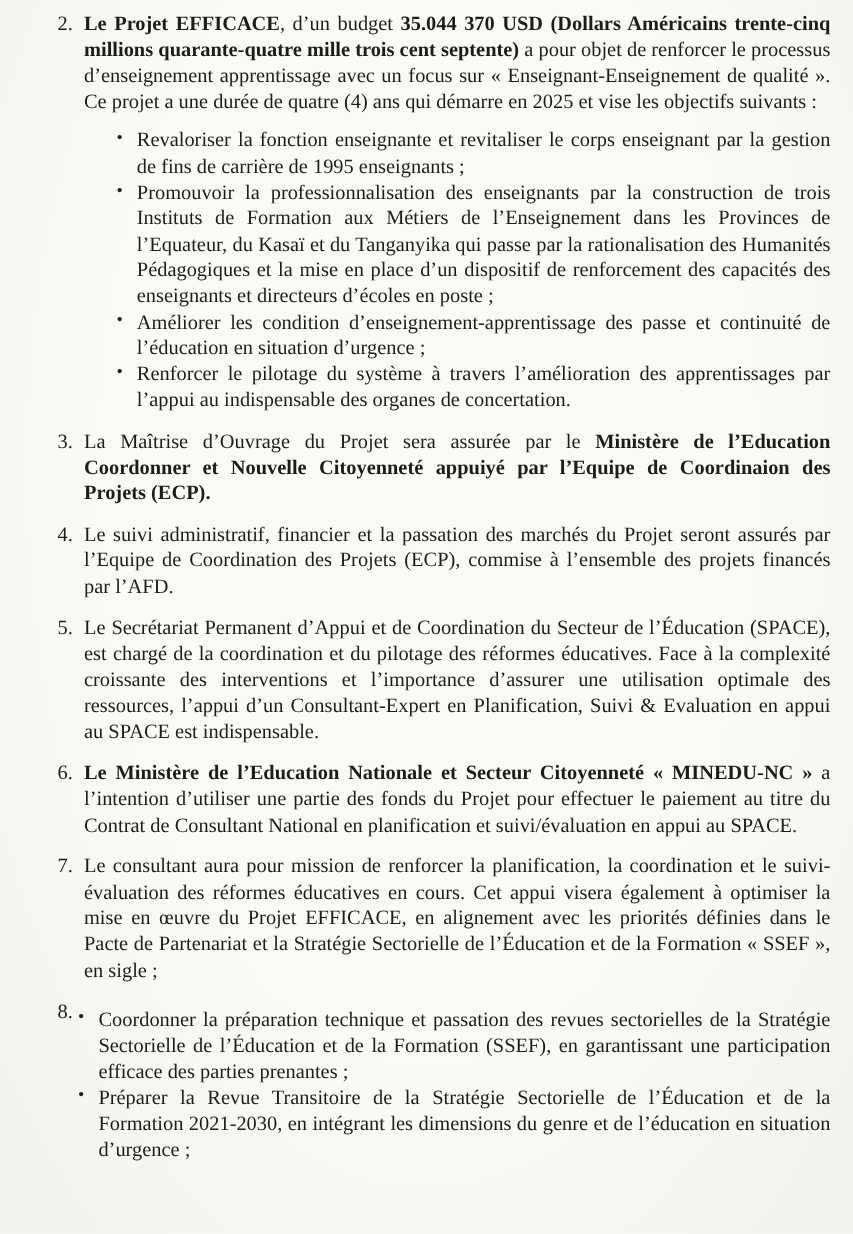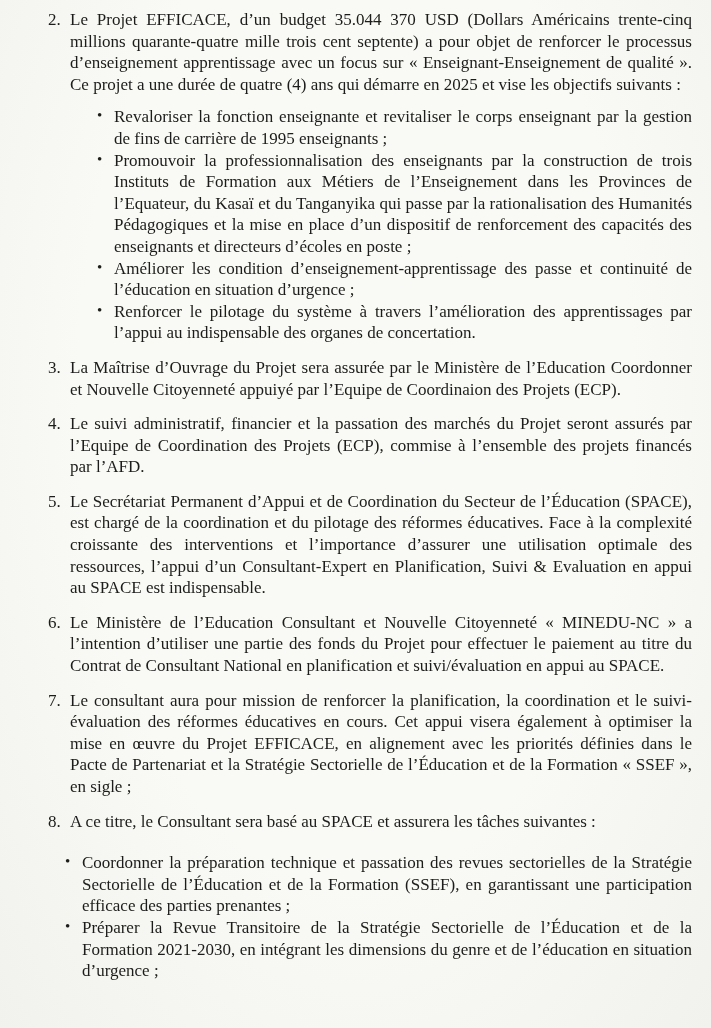--- a/index.html
+++ b/index.html
@@ -43,38 +43,38 @@
     position: relative;
     padding-left: 19px;
     text-align: justify;
   }
   .bullet-item .glyph {
     position: absolute;
     left: 2px;
     top: -1px;
     font-size: 15px;
   }
-  b { font-weight: 400; }
+  b { font-weight: 700; }
 </style>
 </head>
 <body>
 
 <div class="page">
   <div class="content">
       <div class="num-item"><span class="num">2.</span><span class="body"><b>Le Projet EFFICACE</b><span>, d’un budget </span><b>35.044 370 USD (Dollars  Américains trente-cinq millions quarante-quatre mille trois cent septente)</b><span> a pour objet de renforcer le processus d’enseignement apprentissage avec un focus sur « Enseignant-Enseignement de qualité ». Ce projet a une durée de quatre (4) ans qui démarre en 2025 et vise les objectifs suivants :</span></span></div>
       <div class="bullets bullets-inner">
         <div class="bullet-item"><span class="glyph">•</span><span>Revaloriser la fonction enseignante et revitaliser le corps enseignant par la gestion de fins de carrière de 1995 enseignants ;</span></div>
         <div class="bullet-item"><span class="glyph">•</span><span>Promouvoir la professionnalisation des enseignants par la construction de trois Instituts de Formation aux Métiers de l’Enseignement dans les Provinces de l’Equateur, du Kasaï et du Tanganyika qui passe par la rationalisation des Humanités Pédagogiques et la mise en place d’un dispositif de renforcement des capacités des enseignants et directeurs d’écoles en poste ;</span></div>
         <div class="bullet-item"><span class="glyph">•</span><span>Améliorer les condition d’enseignement-apprentissage des passe et continuité de l’éducation en situation d’urgence ;</span></div>
         <div class="bullet-item"><span class="glyph">•</span><span>Renforcer le pilotage du système à travers l’amélioration des apprentissages par l’appui au indispensable des organes de concertation.</span></div>
       </div>
       <div class="num-item"><span class="num">3.</span><span class="body"><span>La Maîtrise d’Ouvrage du Projet sera assurée par le </span><b>Ministère de l’Education Coordonner et Nouvelle Citoyenneté appuiyé par l’Equipe de Coordinaion des Projets (ECP).</b></span></div>
       <div class="num-item"><span class="num">4.</span><span class="body"><span>Le suivi administratif, financier et la passation des marchés du Projet seront assurés par l’Equipe de Coordination des Projets (ECP), commise à l’ensemble des projets financés par l’AFD.</span></span></div>
       <div class="num-item"><span class="num">5.</span><span class="body"><span>Le Secrétariat Permanent d’Appui et de Coordination du Secteur de l’Éducation (SPACE), est chargé de la coordination et du pilotage des réformes éducatives. Face à la complexité croissante des interventions et l’importance d’assurer une utilisation optimale des ressources, l’appui d’un Consultant-Expert en Planification, Suivi &amp; Evaluation en appui au SPACE est indispensable.</span></span></div>
-      <div class="num-item"><span class="num">6.</span><span class="body"><b>Le Ministère de l’Education Consultant et Nouvelle Citoyenneté « MINEDU-NC »</b><span> a l’intention d’utiliser une partie des fonds du Projet pour effectuer le paiement au titre du Contrat de Consultant National en planification et suivi/évaluation en appui au SPACE.</span></span></div>
+      <div class="num-item"><span class="num">6.</span><span class="body"><b>Le Ministère de l’Education Nationale et Secteur Citoyenneté « MINEDU-NC »</b><span> a l’intention d’utiliser une partie des fonds du Projet pour effectuer le paiement au titre du Contrat de Consultant National en planification et suivi/évaluation en appui au SPACE.</span></span></div>
       <div class="num-item"><span class="num">7.</span><span class="body"><span>Le consultant aura pour mission de renforcer la planification, la coordination et le suivi-évaluation des réformes éducatives en cours. Cet appui visera également à optimiser la mise en œuvre du Projet EFFICACE, en alignement avec les priorités définies dans le Pacte de Partenariat et la Stratégie Sectorielle de l’Éducation et de la Formation « SSEF », en sigle ;</span></span></div>
-      <div class="num-item"><span class="num">8.</span><span class="body"><span>A ce titre, le Consultant sera basé au SPACE et assurera les tâches suivantes :</span></span></div>
+      <div class="num-item"><span class="num">8.</span></div>
       <div class="bullets bullets-outer">
         <div class="bullet-item"><span class="glyph">•</span><span>Coordonner la préparation technique et passation des revues sectorielles de la Stratégie Sectorielle de l’Éducation et de la Formation (SSEF), en garantissant une participation efficace des parties prenantes ;</span></div>
         <div class="bullet-item"><span class="glyph">•</span><span>Préparer la Revue Transitoire de la Stratégie Sectorielle de l’Éducation et de la Formation 2021-2030, en intégrant les dimensions du genre et de l’éducation en situation d’urgence ;</span></div>
       </div>
     </div>
 </div>
 
 </body></html>

